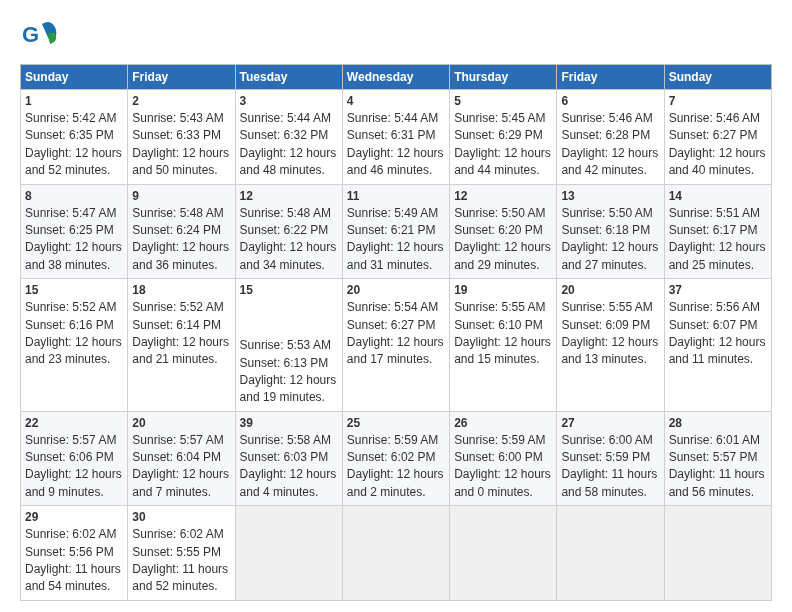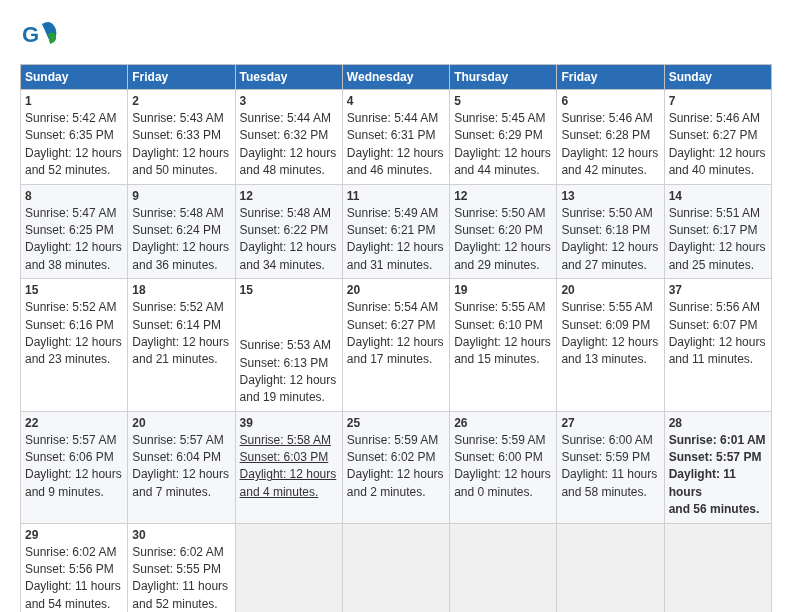--- a/index.html
+++ b/index.html
@@ -288,21 +288,21 @@
           </td>
           <td>
             <span class="day-num">20</span>
             <div class="cell-text" style="white-space: pre-line;">Sunrise: 5:57 AM
 Sunset: 6:04 PM
 Daylight: 12 hours
 and 7 minutes.</div>
           </td>
           <td>
             <span class="day-num">39</span>
-            <div class="cell-text" style="white-space: pre-line; text-decoration: underline;">Sunrise: 5:58 AM
+            <div class="cell-text" style="white-space: pre-line;">Sunrise: 5:58 AM
 Sunset: 6:03 PM
 Daylight: 12 hours
 and 4 minutes.</div>
           </td>
           <td>
             <span class="day-num">25</span>
             <div class="cell-text" style="white-space: pre-line;">Sunrise: 5:59 AM
 Sunset: 6:02 PM
 Daylight: 12 hours
 and 2 minutes.</div>
@@ -316,21 +316,21 @@
           </td>
           <td>
             <span class="day-num">27</span>
             <div class="cell-text" style="white-space: pre-line;">Sunrise: 6:00 AM
 Sunset: 5:59 PM
 Daylight: 11 hours
 and 58 minutes.</div>
           </td>
           <td>
             <span class="day-num">28</span>
-            <div class="cell-text" style="white-space: pre-line; font-weight: bold;">Sunrise: 6:01 AM
+            <div class="cell-text" style="white-space: pre-line;">Sunrise: 6:01 AM
 Sunset: 5:57 PM
 Daylight: 11 hours
 and 56 minutes.</div>
           </td>
         </tr>
         <tr>
           <td>
             <span class="day-num">29</span>
             <div class="cell-text" style="white-space: pre-line;">Sunrise: 6:02 AM
 Sunset: 5:56 PM

